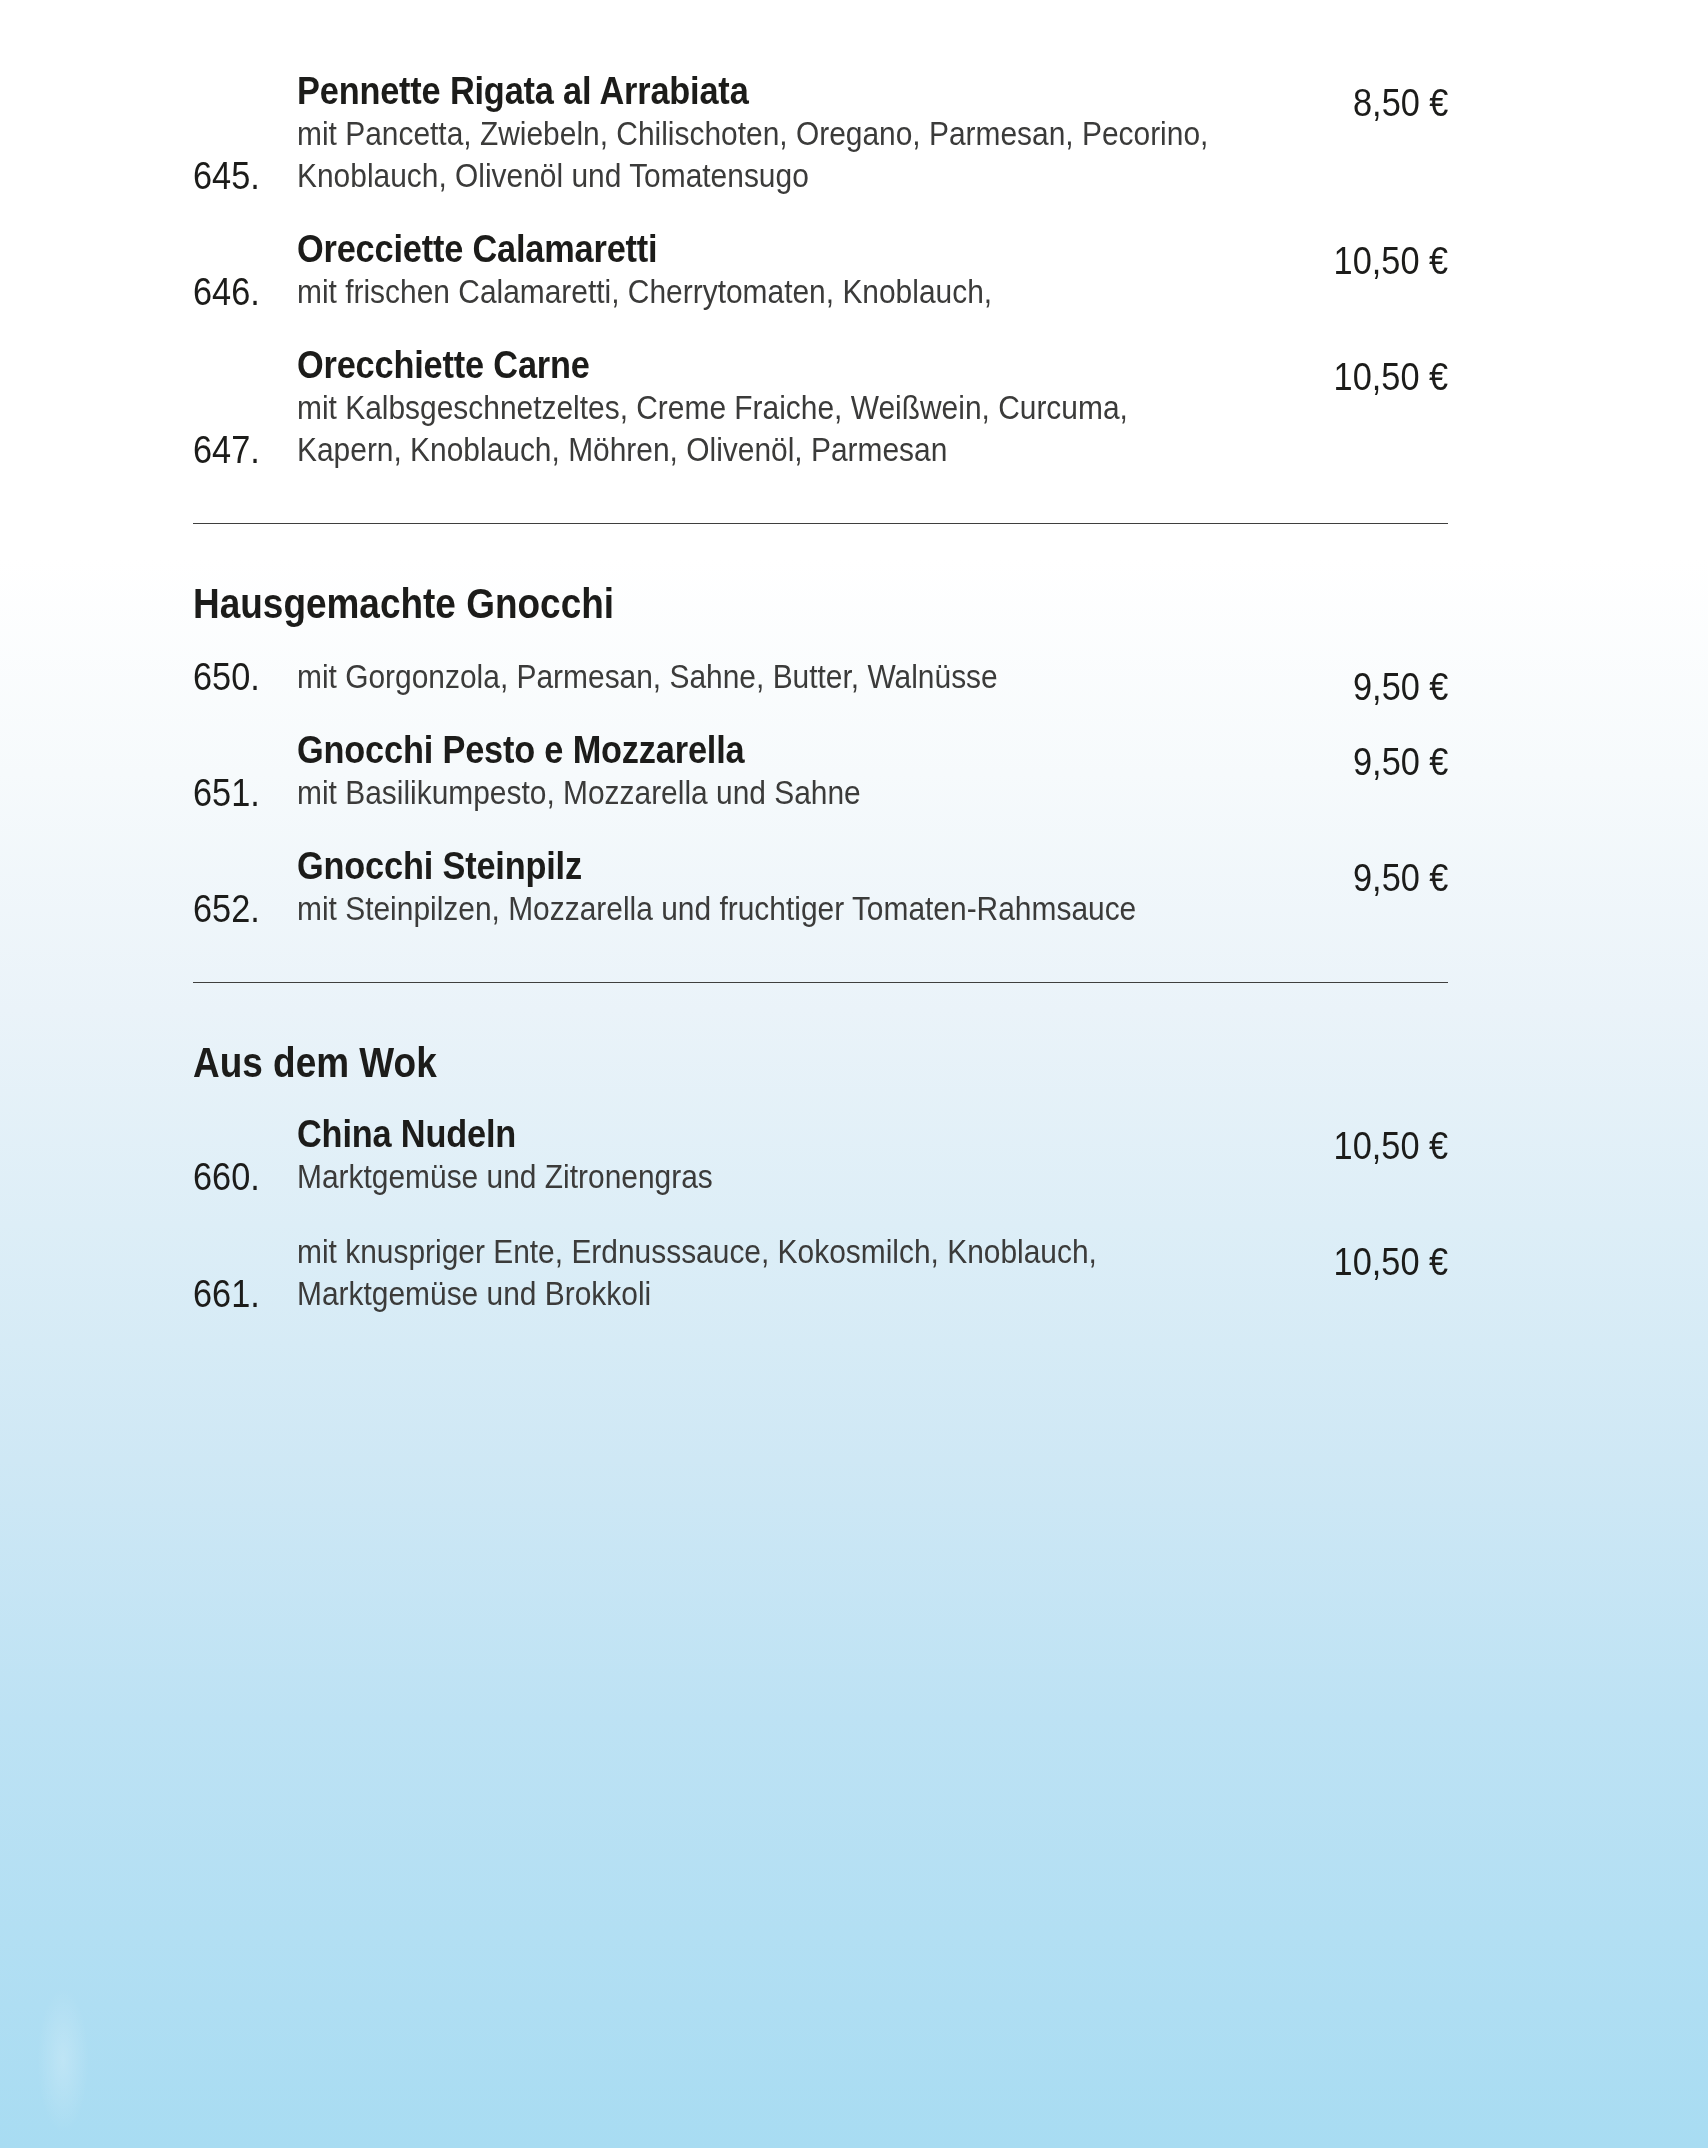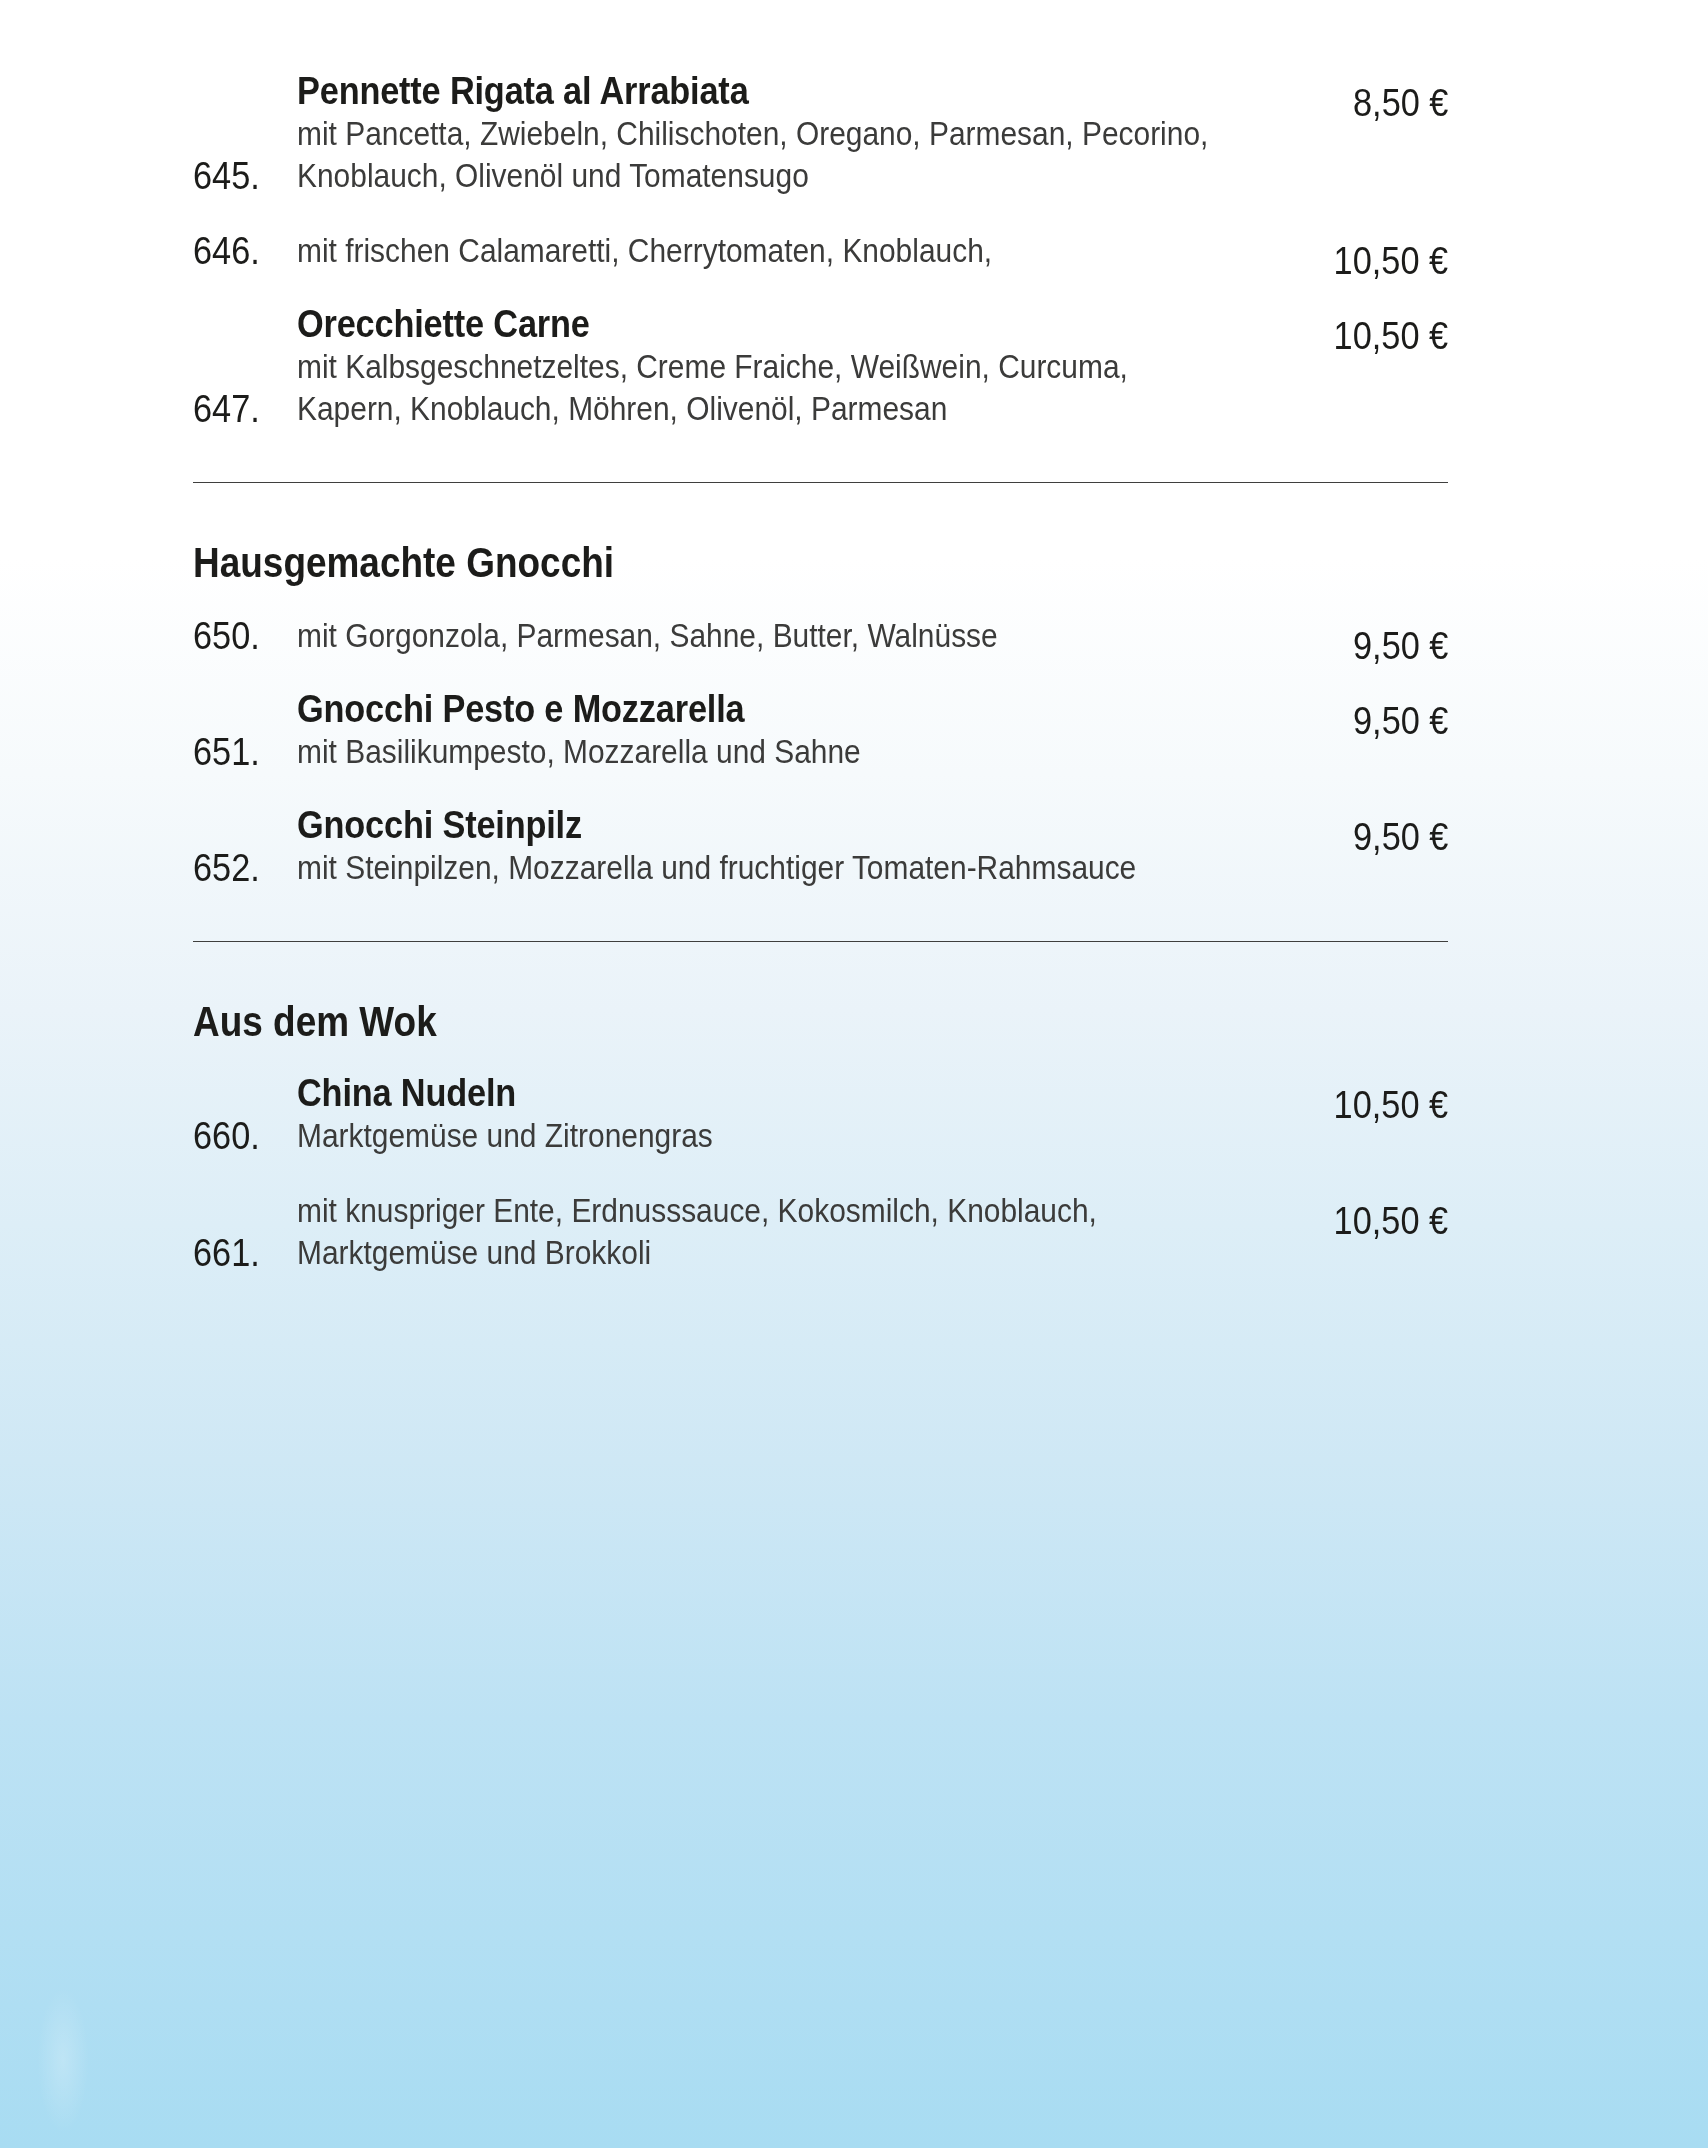--- a/index.html
+++ b/index.html
@@ -110,20 +110,21 @@
           <div class="desc-line"><span class="cx">mit Pancetta, Zwiebeln, Chilischoten, Oregano, Parmesan, Pecorino,</span></div>
           <div class="desc-line"><span class="cx">Knoblauch, Olivenöl und Tomatensugo</span></div>
         </div>
       </div>
       <div class="price"><span class="cx-r">8,50 €</span></div>
     </div>
 
     <div class="item">
       <div class="num"><span class="cx">646.</span></div>
       <div class="itembody">
+        <div class="title"><span class="cx">Orecciette Calamaretti</span></div>
         <div class="desc">
           <div class="desc-line"><span class="cx">mit frischen Calamaretti, Cherrytomaten, Knoblauch,</span></div>
         </div>
       </div>
       <div class="price"><span class="cx-r">10,50 €</span></div>
     </div>
 
     <div class="item">
       <div class="num"><span class="cx">647.</span></div>
       <div class="itembody">

